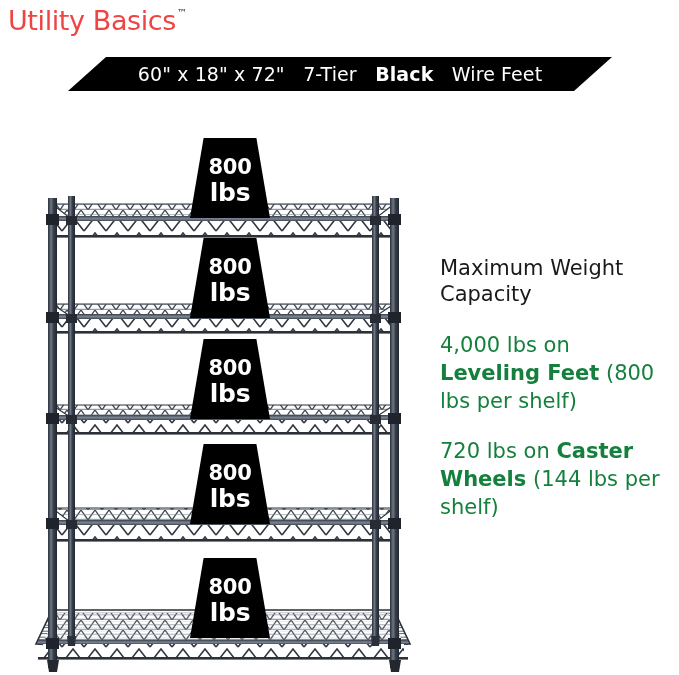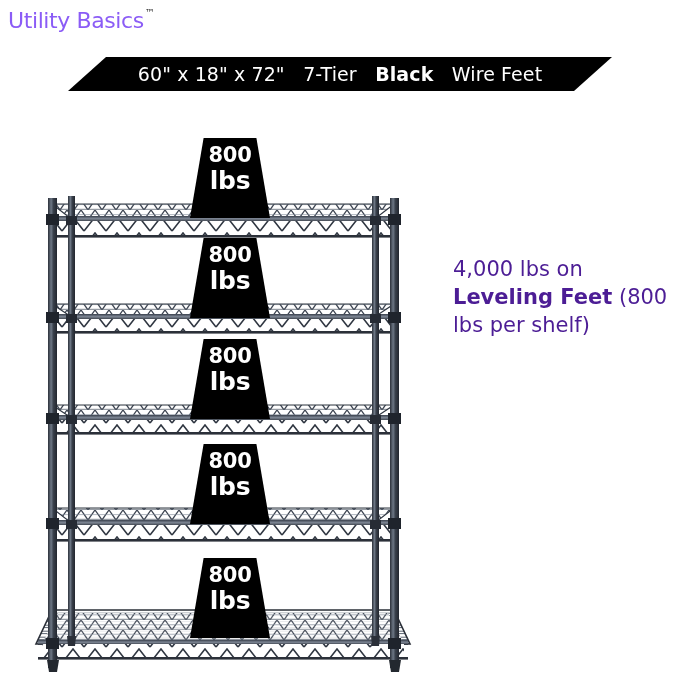--- a/index.html
+++ b/index.html
@@ -19,24 +19,24 @@
   
   #brand-logo {
     position: absolute;
     left: 8px;
     top: 2px;
     display: flex;
     align-items: flex-start;
   }
   #brand-logo .brand-word {
     font-family: "DejaVu Sans", sans-serif;
-    font-size: 22px;
+    font-size: 27px;
     font-weight: 400;
     letter-spacing: -0.4px;
-    color: #8b5cf6;
+    color: #ef4444;
     line-height: 38px;
   }
   #brand-logo .brand-tm {
     font-family: "DejaVu Sans", sans-serif;
     font-size: 10px;
     line-height: 14px;
     margin-left: 1px;
     margin-top: 4px;
     color: #1c1c1c;
   }
@@ -86,20 +86,21 @@
   .weight-badge {
     position: absolute;
     width: 80px;
     height: 80px;
     -webkit-clip-path: polygon(17% 0, 83% 0, 100% 100%, 0 100%);
     clip-path: polygon(17% 0, 83% 0, 100% 100%, 0 100%);
     background: #000000;
     display: flex;
     flex-direction: column;
     align-items: center;
+    justify-content: center;
     padding-top: 4px;
     box-sizing: border-box;
   }
   .weight-badge .badge-value {
     font-family: "DejaVu Sans", sans-serif;
     font-size: 21px;
     font-weight: 700;
     color: #ffffff;
     line-height: 26px;
     letter-spacing: -0.2px;
@@ -126,22 +127,22 @@
     font-weight: 400;
     line-height: 26px;
     color: #1a1a1a;
     margin: 0 0 24px 0;
   }
   #info-panel .capacity-line {
     font-family: "DejaVu Sans", sans-serif;
     font-size: 21px;
     font-weight: 400;
     line-height: 28px;
-    color: #4c1d95;
-    margin: 0 0 22px 13px;
+    color: #15803d;
+    margin: 0 0 22px 0;
   }
   #info-panel .capacity-line b {
     font-weight: 700;
   }
 </style>
 </head>
 <body>
 
 <div id="brand-logo">
   <span class="brand-word">Utility Basics</span>
@@ -290,18 +291,22 @@
   <span class="badge-value">800</span>
   <span class="badge-unit">lbs</span>
 </div>
 
 <div class="weight-badge" style="left:190px; top:558px;">
   <span class="badge-value">800</span>
   <span class="badge-unit">lbs</span>
 </div>
 
 <div id="info-panel">
+  <p class="panel-heading">Maximum Weight Capacity</p>
 
   <p class="capacity-line">
     <span>4,000 lbs on </span><b>Leveling Feet</b><span> (800 lbs per shelf)</span>
   </p>
 
+  <p class="capacity-line">
+    <span>720 lbs on </span><b>Caster Wheels</b><span> (144 lbs per shelf)</span>
+  </p>
 </div>
 
 </body></html>

